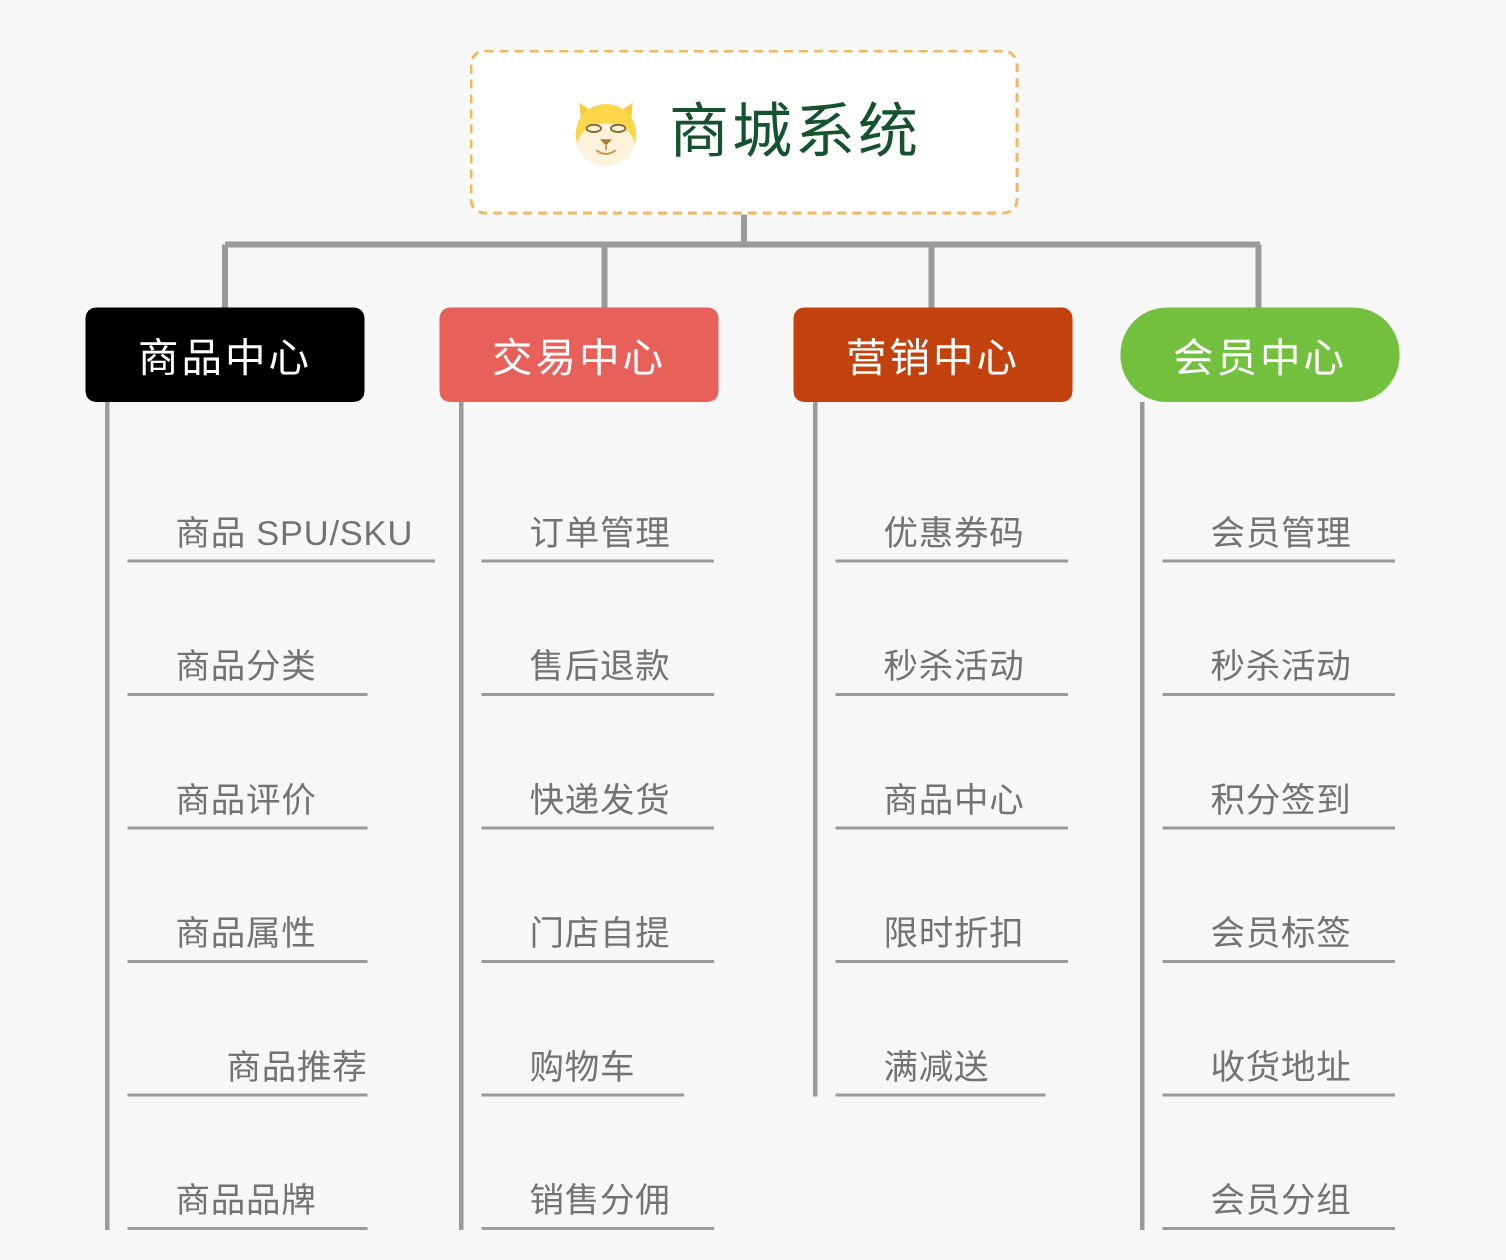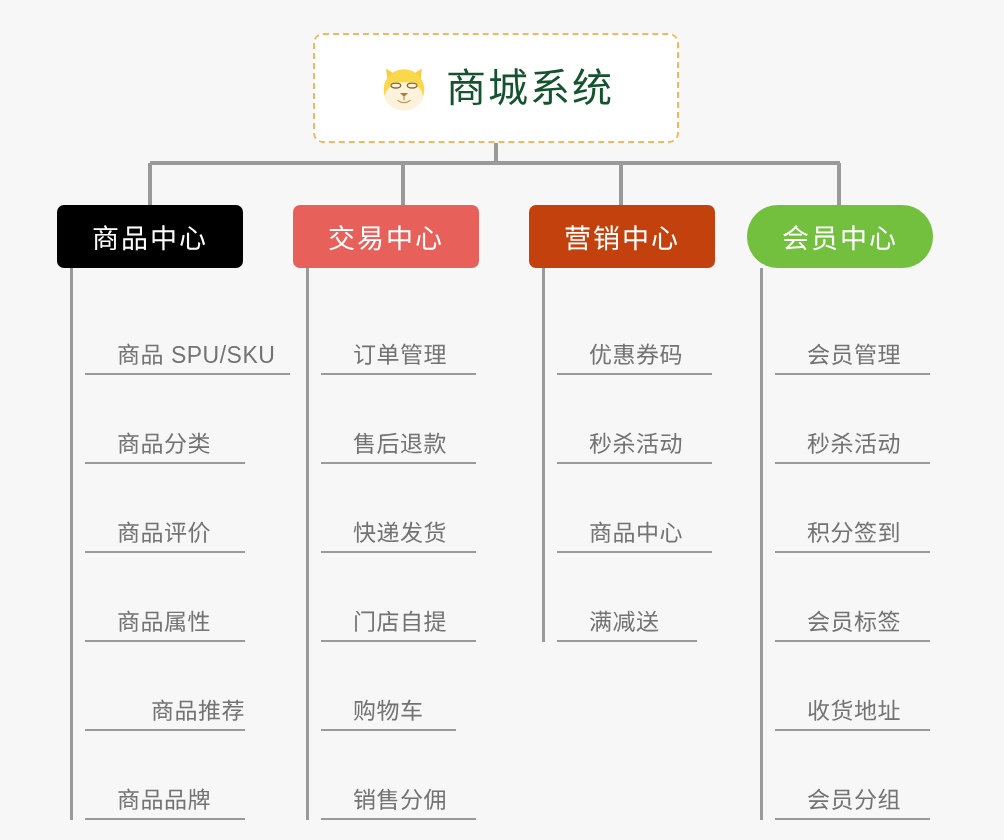--- a/index.html
+++ b/index.html
@@ -241,20 +241,23 @@
       <div class="leaf-list" style="border-left-color: rgb(154, 154, 154);">
         <div class="leaf-item wide" style="border-bottom-color: rgb(154, 154, 154);">
           <span class="leaf-label">优惠券码</span>
         </div>
         <div class="leaf-item wide" style="border-bottom-color: rgb(154, 154, 154);">
           <span class="leaf-label">秒杀活动</span>
         </div>
         <div class="leaf-item wide" style="border-bottom-color: rgb(154, 154, 154);">
           <span class="leaf-label">商品中心</span>
         </div>
+        <div class="leaf-item wide" style="border-bottom-color: rgb(154, 154, 154);">
+          <span class="leaf-label">限时折扣</span>
+        </div>
         <div class="leaf-item narrow" style="border-bottom-color: rgb(154, 154, 154);">
           <span class="leaf-label">满减送</span>
         </div>
       </div>
     </div>
 
     <div class="column column-3">
       <div class="cat-box cat-box-3" style="background: rgb(114, 192, 62);">
         <span>会员中心</span>
       </div>

